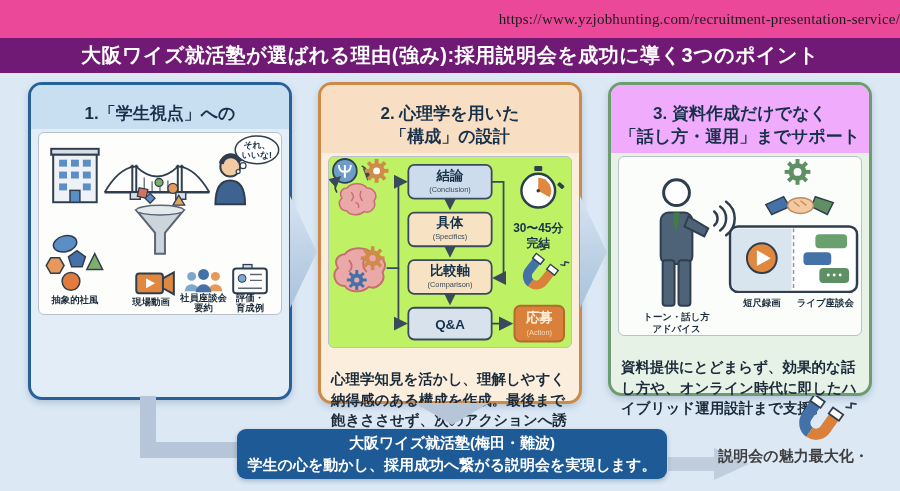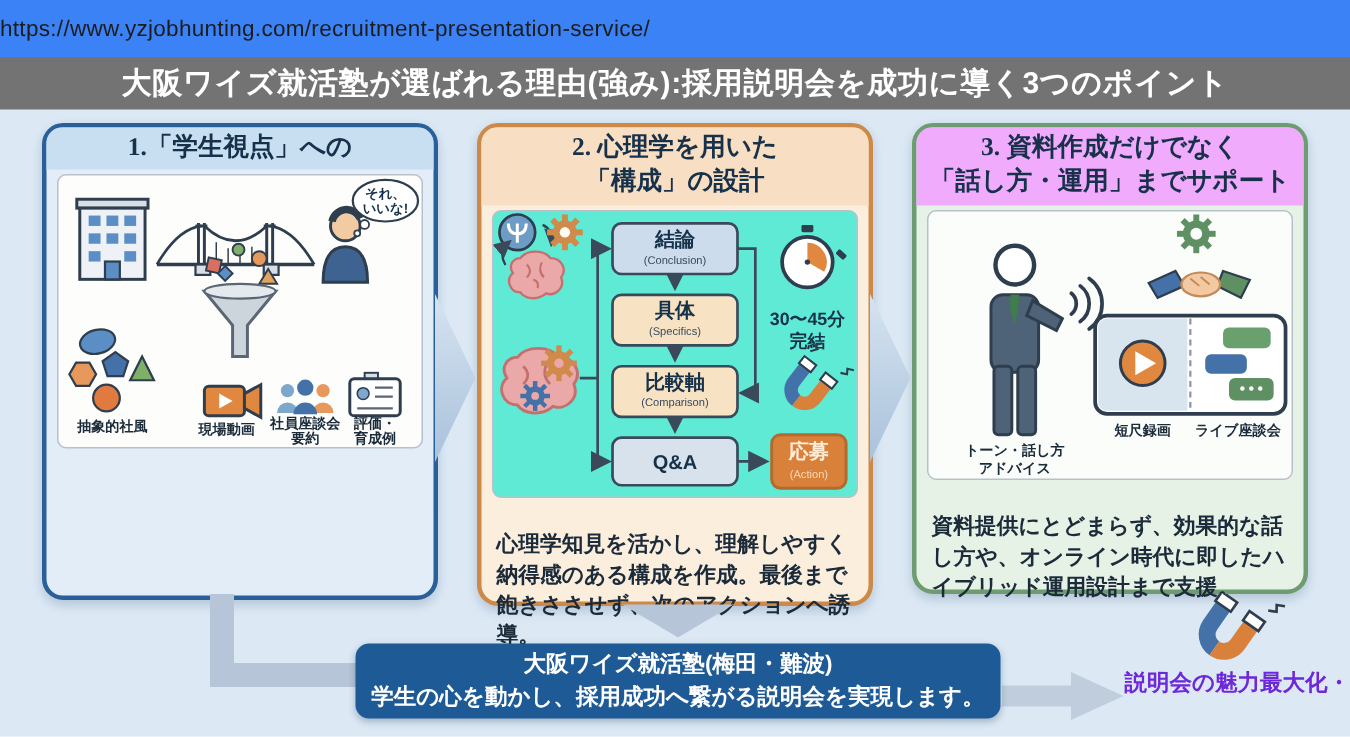--- a/index.html
+++ b/index.html
@@ -1,54 +1,54 @@
 <!DOCTYPE html>
 <html><head>
 <meta charset="utf-8">
 <style>
   * { margin:0; padding:0; box-sizing:border-box; }
   html,body { width:900px; height:491px; }
   body { font-family:"Liberation Sans","DejaVu Sans",sans-serif; }
   .stage { position:relative; width:900px; height:491px; background:#dce9f5; overflow:hidden; }
-  .url-strip { position:absolute; left:0; top:0; width:900px; height:38px; background:#3b82f6;
-               display:flex; align-items:center; justify-content:flex-start; }
+  .url-strip { position:absolute; left:0; top:0; width:900px; height:38px; background:#ec4899;
+               display:flex; align-items:center; justify-content:flex-end;font-family:Liberation Serif, serif; }
   .url-text { font-size:15px; color:#1c1c1c; letter-spacing:.2px; }
-  .title-bar { position:absolute; left:0; top:38px; width:900px; height:35px; background:#737373;
+  .title-bar { position:absolute; left:0; top:38px; width:900px; height:35px; background:#701a75;
                display:flex; align-items:center; justify-content:center; }
   .title-text { color:#ffffff; font-size:20px; font-weight:bold; letter-spacing:.5px; }
 
   .panel { position:absolute; top:82px; width:264px; border-radius:14px; border:3px solid;
            display:flex; flex-direction:column; box-shadow:0 3px 7px rgba(40,70,110,.22); }
-  .panel-head { border-radius:10px 10px 0 0; text-align:center; padding:1px 2px 4px;
-                font-weight:bold; font-size:17px; line-height:1.38; color:#17314a;font-family:Liberation Serif, serif; }
+  .panel-head { border-radius:10px 10px 0 0; text-align:center; padding:17px 2px 4px;
+                font-weight:bold; font-size:17px; line-height:1.38; color:#17314a; }
   .panel-head span { display:block; }
   .panel-body { margin:3px 7px 16px; background:#fdfdfc; border:1.5px solid #b7c1cc; border-radius:6px; }
   .panel-body svg { display:block; width:100%; height:100%; }
   .panel-caption { flex:1; padding:5px 10px 4px; font-size:14.5px; font-weight:bold;
                    line-height:1.4; color:#1b2b3a; }
   #panel1 { left:28px;  height:318px; border-color:#2a6099; background:#e2edf8; }
   #panel1 .panel-head { background:#c8dff2; }
   #panel1 .panel-body { height:183px; }
   #panel2 { left:318px; height:322px; border-color:#cd8948; background:#fbeedd; }
   #panel2 .panel-head { background:#f8dfc3; }
-  #panel2 .panel-body { height:194px; background:#5eead4; }
+  #panel2 .panel-body { height:194px; background:#bef264; }
   #panel3 { left:608px; height:314px; border-color:#6d9c70; background:#e7f2e7; }
   #panel3 .panel-head { background:#f0abfc; }
   #panel3 .panel-body { height:228px; background:#fbfdfb; }
 
   .chev { position:absolute; top:196px; width:28px; height:112px; }
   #chev-1 { left:290px; } #chev-2 { left:580px; }
 
   .footer-svg { position:absolute; left:0; top:396px; width:900px; height:95px; }
   .footer-bar { position:absolute; left:237px; top:429px; width:430px; height:50px;
                 background:#1d5a96; border-radius:9px; display:flex; flex-direction:column;
                 align-items:center; justify-content:center; box-shadow:0 2px 5px rgba(30,60,100,.3); }
   .footer-bar span { display:block; color:#fff; font-weight:bold; font-size:15px; line-height:1.45; }
-  .outcome { position:absolute; left:733px; top:446px; width:167px; text-align:right;
-             font-size:15px; font-weight:bold; color:#6d28d9; line-height:1.3; }
+  .outcome { position:absolute; left:710px; top:446px; width:167px; text-align:center;
+             font-size:15px; font-weight:bold; color:#404040; line-height:1.3; }
   .outcome span { display:block; }
 
   svg text { font-family:"Liberation Sans","DejaVu Sans",sans-serif; }
   .ico-label { font-size:9.5px; font-weight:bold; fill:#1b2b3a; }
   .flow-jp { font-size:13.5px; font-weight:bold; fill:#16324a; }
   .flow-en { font-size:7.5px; fill:#3a4a5a; }
   .flow-jp-inv { font-size:13.5px; font-weight:bold; fill:#ffedd8; }
   .flow-en-inv { font-size:7.5px; fill:#f6d9b8; }
   .timer-text { font-size:12px; font-weight:bold; fill:#16324a; }
   .bubble-text { font-size:9px; font-weight:bold; fill:#16324a; }

